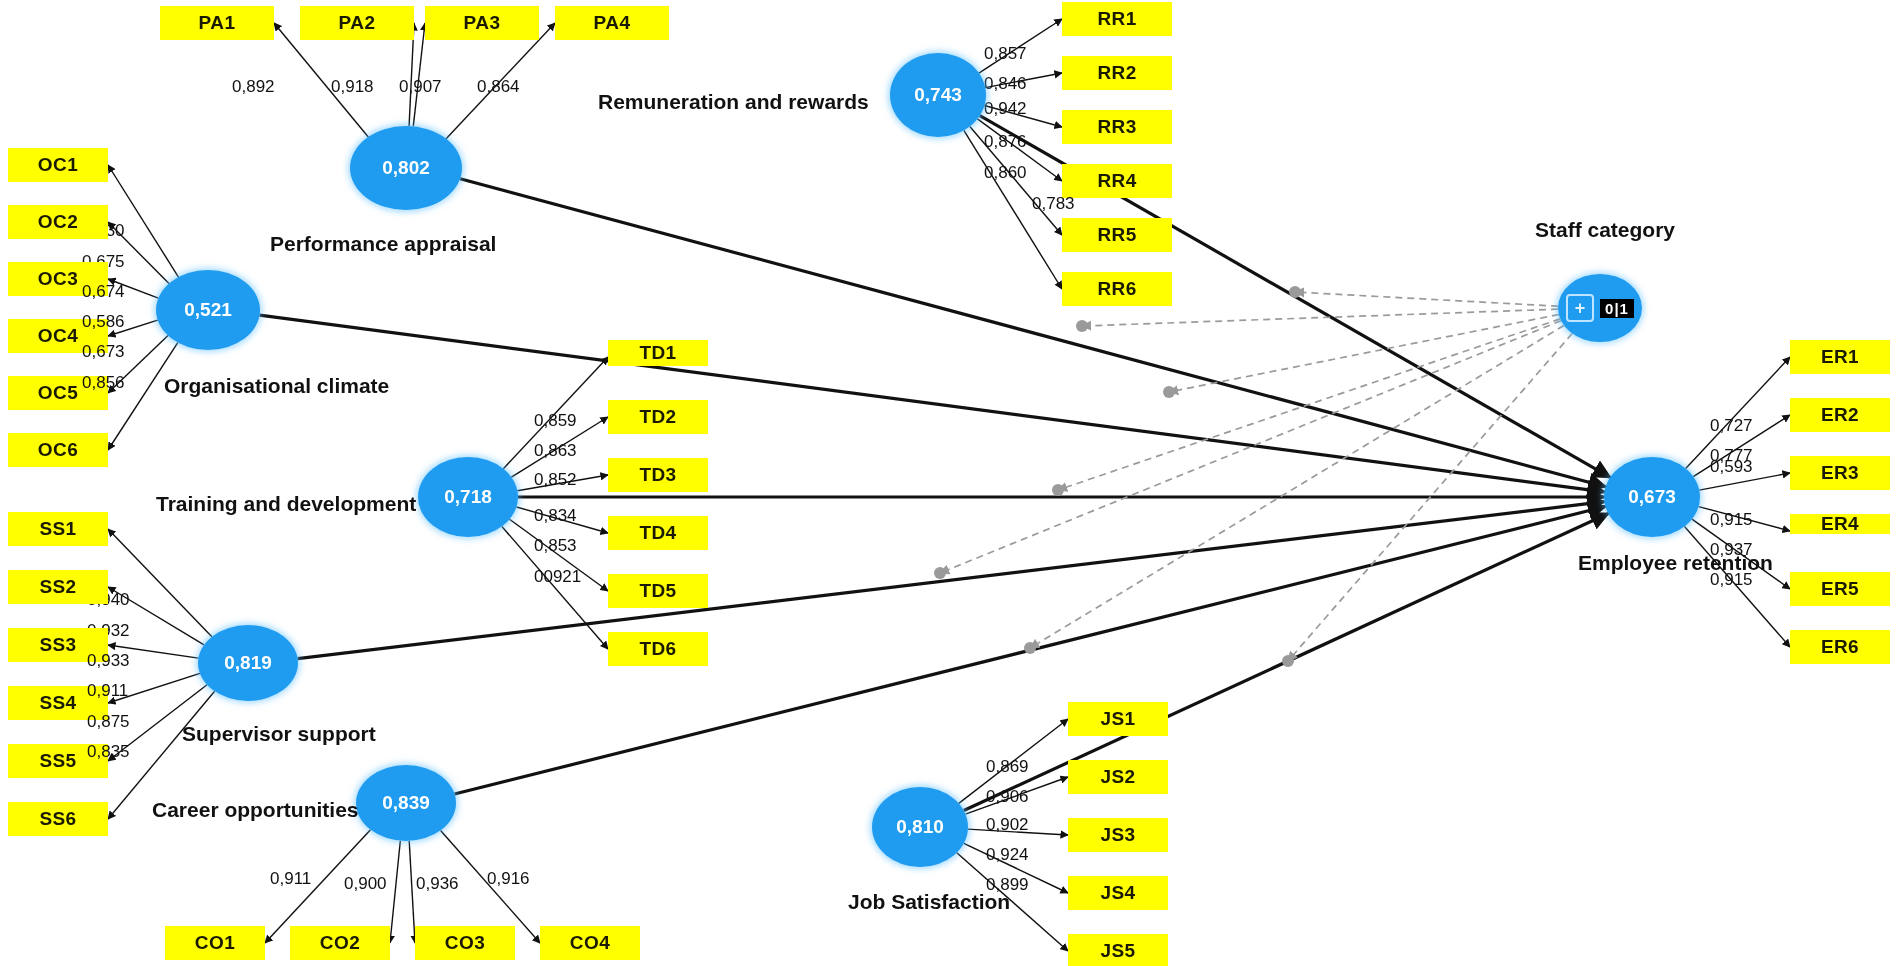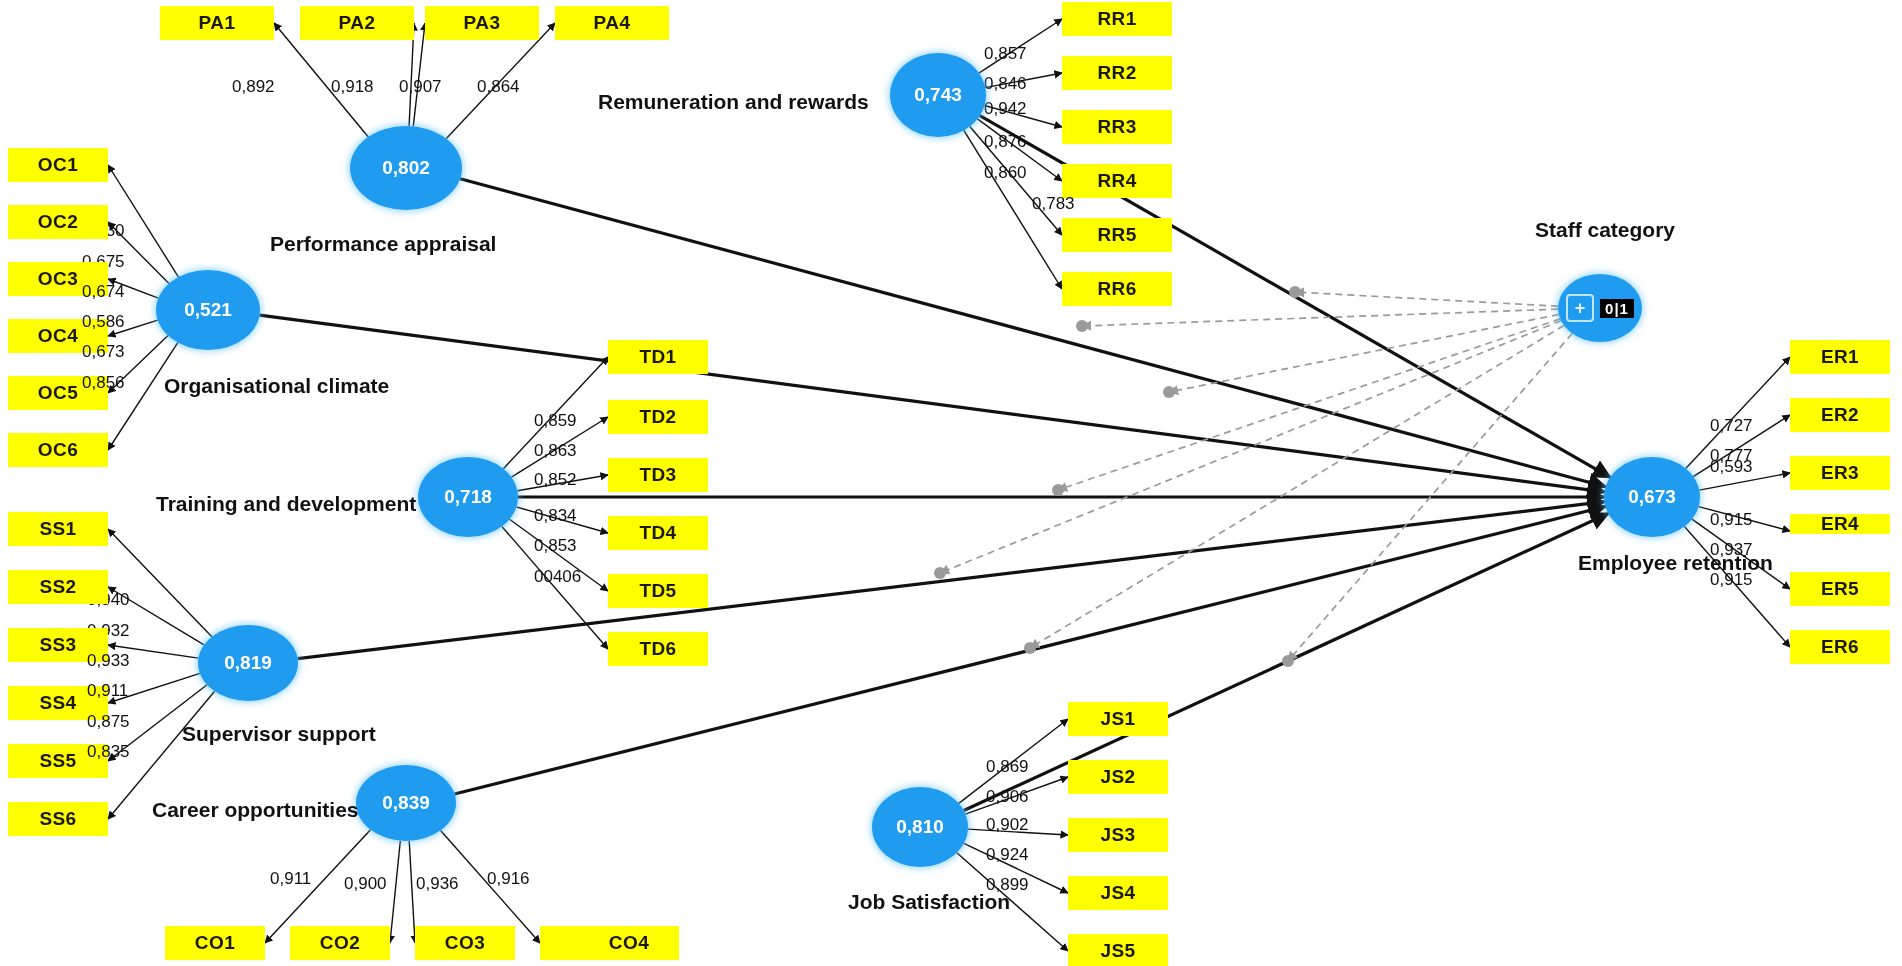--- a/index.html
+++ b/index.html
@@ -139,51 +139,51 @@
       <div class="ind" style="left: 8px; top: 205px; width: 100px; height: 34px;">OC2</div>
       <div class="coef" style="left: 82px; top: 252px;">0,675</div>
       <div class="ind" style="left: 8px; top: 262px; width: 100px; height: 34px;">OC3</div>
       <div class="coef" style="left: 82px; top: 282px;">0,674</div>
       <div class="ind" style="left: 8px; top: 319px; width: 100px; height: 34px;">OC4</div>
       <div class="coef" style="left: 82px; top: 312px;">0,586</div>
       <div class="ind" style="left: 8px; top: 376px; width: 100px; height: 34px;">OC5</div>
       <div class="coef" style="left: 82px; top: 342px;">0,673</div>
       <div class="ind" style="left: 8px; top: 433px; width: 100px; height: 34px;">OC6</div>
       <div class="coef" style="left: 82px; top: 373px;">0,856</div>
-      <div class="ind" style="left: 608px; top: 340px; width: 100px; height: 34px;">TD1</div>
+      <div class="ind" style="left: 608px; top: 340px; width: 100px; height: 26px;">TD1</div>
       <div class="coef" style="left: 534px; top: 411px;">0,859</div>
       <div class="ind" style="left: 608px; top: 400px; width: 100px; height: 34px;">TD2</div>
       <div class="coef" style="left: 534px; top: 441px;">0,863</div>
       <div class="ind" style="left: 608px; top: 458px; width: 100px; height: 34px;">TD3</div>
       <div class="coef" style="left: 534px; top: 470px;">0,852</div>
       <div class="ind" style="left: 608px; top: 516px; width: 100px; height: 34px;">TD4</div>
       <div class="coef" style="left: 534px; top: 506px;">0,834</div>
       <div class="ind" style="left: 608px; top: 574px; width: 100px; height: 34px;">TD5</div>
       <div class="coef" style="left: 534px; top: 536px;">0,853</div>
       <div class="ind" style="left: 608px; top: 632px; width: 100px; height: 34px;">TD6</div>
-      <div class="coef" style="left: 534px; top: 567px;">00406</div>
+      <div class="coef" style="left: 534px; top: 567px;">00921</div>
       <div class="ind" style="left: 8px; top: 512px; width: 100px; height: 34px;">SS1</div>
       <div class="coef" style="left: 87px; top: 590px;">0,940</div>
       <div class="ind" style="left: 8px; top: 570px; width: 100px; height: 34px;">SS2</div>
       <div class="coef" style="left: 87px; top: 621px;">0,932</div>
       <div class="ind" style="left: 8px; top: 628px; width: 100px; height: 34px;">SS3</div>
       <div class="coef" style="left: 87px; top: 651px;">0,933</div>
       <div class="ind" style="left: 8px; top: 686px; width: 100px; height: 34px;">SS4</div>
       <div class="coef" style="left: 87px; top: 681px;">0,911</div>
       <div class="ind" style="left: 8px; top: 744px; width: 100px; height: 34px;">SS5</div>
       <div class="coef" style="left: 87px; top: 712px;">0,875</div>
       <div class="ind" style="left: 8px; top: 802px; width: 100px; height: 34px;">SS6</div>
       <div class="coef" style="left: 87px; top: 742px;">0,835</div>
       <div class="ind" style="left: 165px; top: 926px; width: 100px; height: 34px;">CO1</div>
       <div class="coef" style="left: 270px; top: 869px;">0,911</div>
       <div class="ind" style="left: 290px; top: 926px; width: 100px; height: 34px;">CO2</div>
       <div class="coef" style="left: 344px; top: 874px;">0,900</div>
       <div class="ind" style="left: 415px; top: 926px; width: 100px; height: 34px;">CO3</div>
       <div class="coef" style="left: 416px; top: 874px;">0,936</div>
-      <div class="ind" style="left: 540px; top: 926px; width: 100px; height: 34px; padding-left: 39px;">CO4</div>
+      <div class="ind" style="left: 540px; top: 926px; width: 100px; height: 34px;">CO4</div>
       <div class="coef" style="left: 487px; top: 869px;">0,916</div>
       <div class="ind" style="left: 1062px; top: 2px; width: 110px; height: 34px;">RR1</div>
       <div class="coef" style="left: 984px; top: 44px;">0,857</div>
       <div class="ind" style="left: 1062px; top: 56px; width: 110px; height: 34px;">RR2</div>
       <div class="coef" style="left: 984px; top: 74px;">0,846</div>
       <div class="ind" style="left: 1062px; top: 110px; width: 110px; height: 34px;">RR3</div>
       <div class="coef" style="left: 984px; top: 99px;">0,942</div>
       <div class="ind" style="left: 1062px; top: 164px; width: 110px; height: 34px;">RR4</div>
       <div class="coef" style="left: 984px; top: 132px;">0,876</div>
       <div class="ind" style="left: 1062px; top: 218px; width: 110px; height: 34px;">RR5</div>

